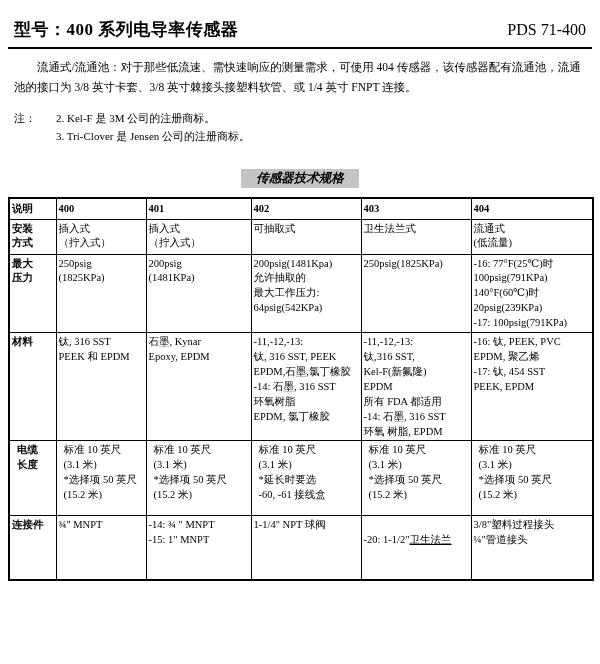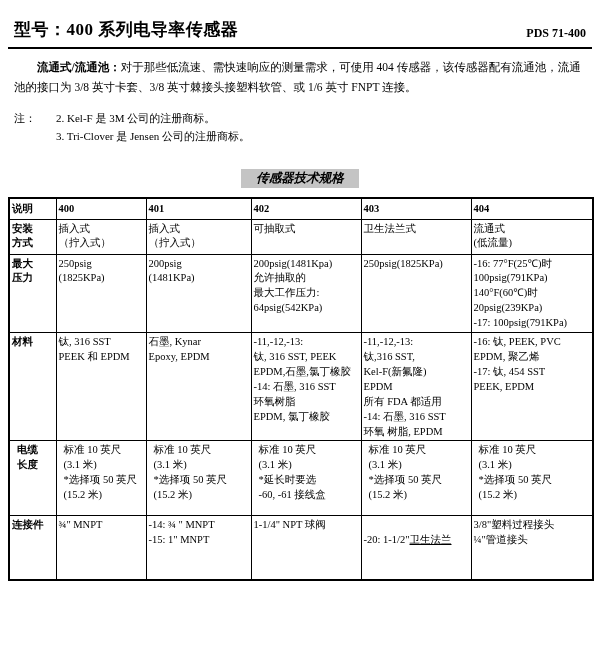--- a/index.html
+++ b/index.html
@@ -7,33 +7,33 @@
     position:relative;
     width:600px; height:664px;
     background:#ffffff;
     color:#000;
     font-family:"Liberation Serif","DejaVu Serif",serif;
     box-sizing:border-box;
     padding:12px 8px 0 8px;
     overflow:hidden;
   }
   .doc-header {
-    display:flex; justify-content:space-between; align-items:flex-end;
+    display:flex; justify-content:space-between; align-items:center;
     padding:6px 6px 0 6px;
   }
   .doc-title { font-size:17px; font-weight:bold; margin:0; letter-spacing:0.5px; }
-  .doc-number { font-size:12px; font-weight:bold; }
+  .doc-number { font-size:16px; font-weight:normal; }
   .header-rule { border:none; border-top:2px solid #000; margin:6px 0 8px 0; }
 
   .intro {
     margin:6px 6px 0 6px;
     font-size:11.5px; line-height:1.75;
     text-indent:2em;
   }
-  .intro .lead { font-weight:bold; }
+  .intro .lead { font-weight:normal; }
 
   .notes {
     display:flex; margin:12px 6px 0 6px;
     font-size:11px; line-height:1.65;
   }
   .notes-label { width:42px; flex:0 0 42px; }
   .note-item { white-space:normal; }
 
   .section-heading-wrap { text-align:center; margin:22px 0 9px 0; }
   .section-heading {
@@ -61,37 +61,37 @@
     overflow:hidden;
   }
   .spec-table thead th { font-weight:bold; height:17px; vertical-align:middle; }
   .spec-table .row-label { font-weight:bold; }
   .u { text-decoration:underline; }
   .cell-line { white-space:normal; }
 
   tr.r-constant  > * { height:31px; }
   tr.r-mount     > * { height:31px; }
   tr.r-temp      > * { height:57px; }
-  tr.r-pressure  > * { height:67px;font-family:Liberation Serif, serif; }
+  tr.r-pressure  > * { height:67px; }
   tr.r-material  > * { height:103px; }
   tr.r-cable     > * { height:71px;padding-left:7px; }
   tr.r-connector > * { height:30px; }
 </style>
 </head>
 <body>
 
 <div class="page">
 
   <div class="doc-header">
     <h1 class="doc-title">型号：400 系列电导率传感器</h1>
     <div class="doc-number">PDS 71-400</div>
   </div>
   <hr class="header-rule">
 
-  <p class="intro"><span class="lead">流通式/流通池：</span><span>对于那些低流速、需快速响应的测量需求，可使用 404 传感器，该传感器配有流通池，流通池的接口为 3/8 英寸卡套、3/8 英寸棘接头接塑料软管、或 1/6 英寸 FNPT 连接。</span></p>
+  <p class="intro"><span class="lead">流通式/流通池：</span><span>对于那些低流速、需快速响应的测量需求，可使用 404 传感器，该传感器配有流通池，流通池的接口为 3/8 英寸卡套、3/8 英寸棘接头接塑料软管、或 1/4 英寸 FNPT 连接。</span></p>
 
   <div class="notes">
     <div class="notes-label">注：</div>
     <div class="notes-items">
       <div class="note-item">2.  Kel-F 是 3M 公司的注册商标。</div>
       <div class="note-item">3.  Tri-Clover 是 Jensen 公司的注册商标。</div>
     </div>
   </div>
 
   <div class="section-heading-wrap">

